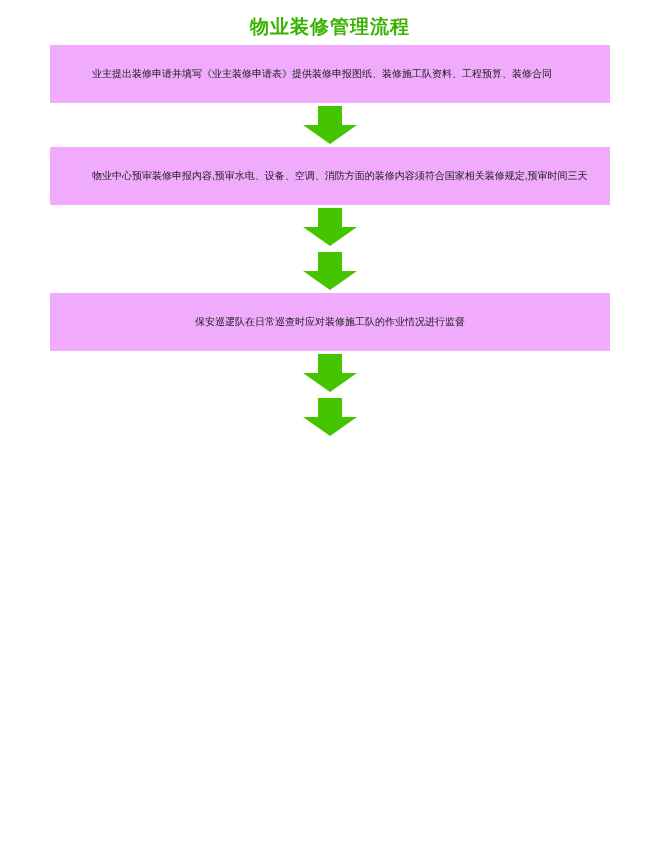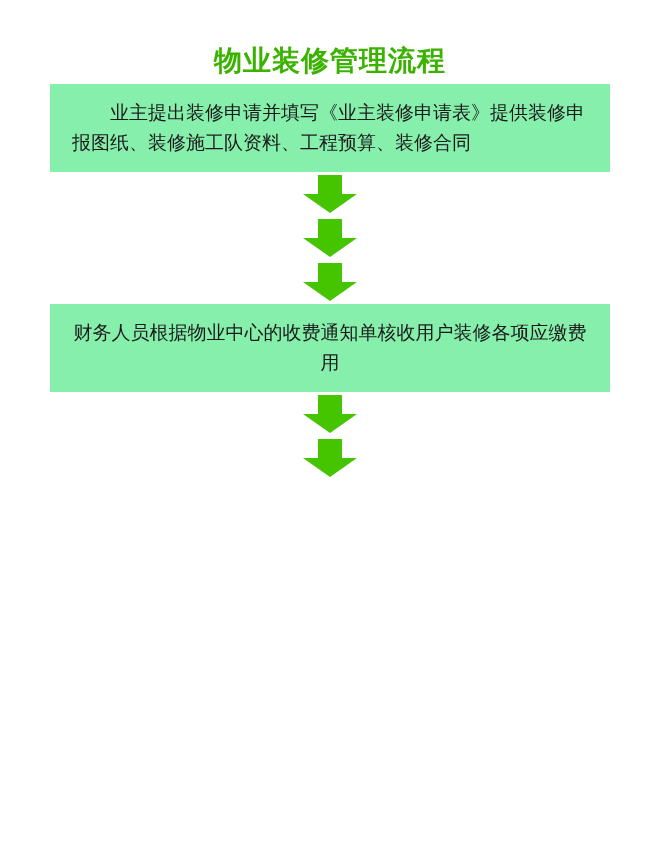--- a/index.html
+++ b/index.html
@@ -15,40 +15,40 @@
   }
   .page {
     position: relative;
     width: 660px;
     height: 850px;
     box-sizing: border-box;
   }
   .title {
     text-align: center;
     color: #3ab300;
-    font-size: 28px;
+    font-size: 19px;
     font-weight: bold;
     letter-spacing: 1px;
-    padding-top: 44px;
+    padding-top: 16px;
     padding-bottom: 6px;
     line-height: 1.2;
   }
   .flow {
     width: 560px;
     margin: 0 auto;
     display: flex;
     flex-direction: column;
     align-items: center;
   }
   .step {
     width: 560px;
     box-sizing: border-box;
-    background: #86efac;
+    background: #f0abfc;
     color: #1a1a1a;
-    font-size: 19px;
+    font-size: 10px;
     line-height: 30px;
     padding: 14px 22px;
     text-indent: 2em;
     border-radius: 1px;
   }
   .step.center {
     text-indent: 0;
     text-align: center;
   }
   .arrow-wrap {
@@ -91,37 +91,38 @@
 
     <div class="step">业主提出装修申请并填写《业主装修申请表》提供装修申报图纸、装修施工队资料、工程预算、装修合同</div>
 
     <div class="arrow-wrap">
       <div class="arrow">
         <div class="shaft"></div>
         <div class="head"></div>
       </div>
     </div>
 
+    <div class="step">物业中心预审装修申报内容,预审水电、设备、空调、消防方面的装修内容须符合国家相关装修规定,预审时间三天</div>
 
     <div class="arrow-wrap">
       <div class="arrow">
         <div class="shaft"></div>
         <div class="head"></div>
       </div>
     </div>
 
 
     <div class="arrow-wrap">
       <div class="arrow">
         <div class="shaft"></div>
         <div class="head"></div>
       </div>
     </div>
 
-    <div class="step center">财务人员根据物业中心的收费通知单核收用户装修各项应缴费用</div>
+    <div class="step center">保安巡逻队在日常巡查时应对装修施工队的作业情况进行监督</div>
 
     <div class="arrow-wrap">
       <div class="arrow">
         <div class="shaft"></div>
         <div class="head"></div>
       </div>
     </div>
 
 
     <div class="arrow-wrap">

